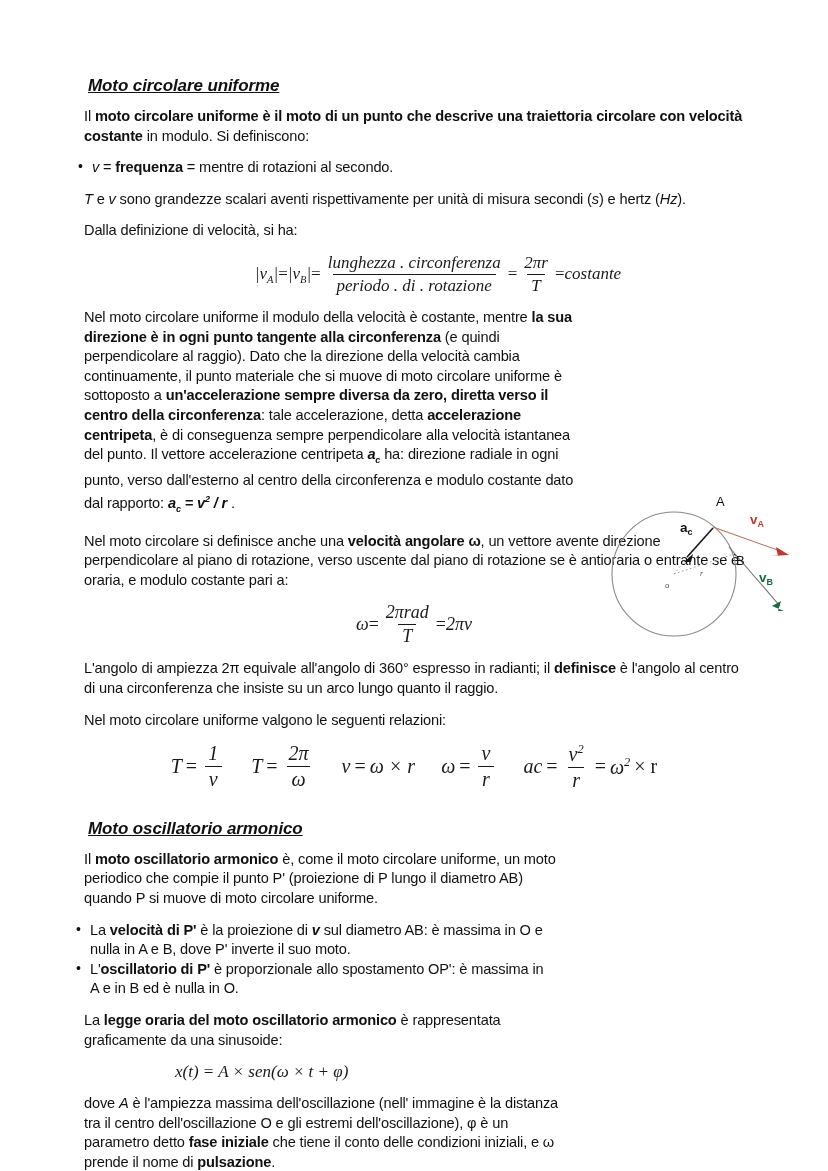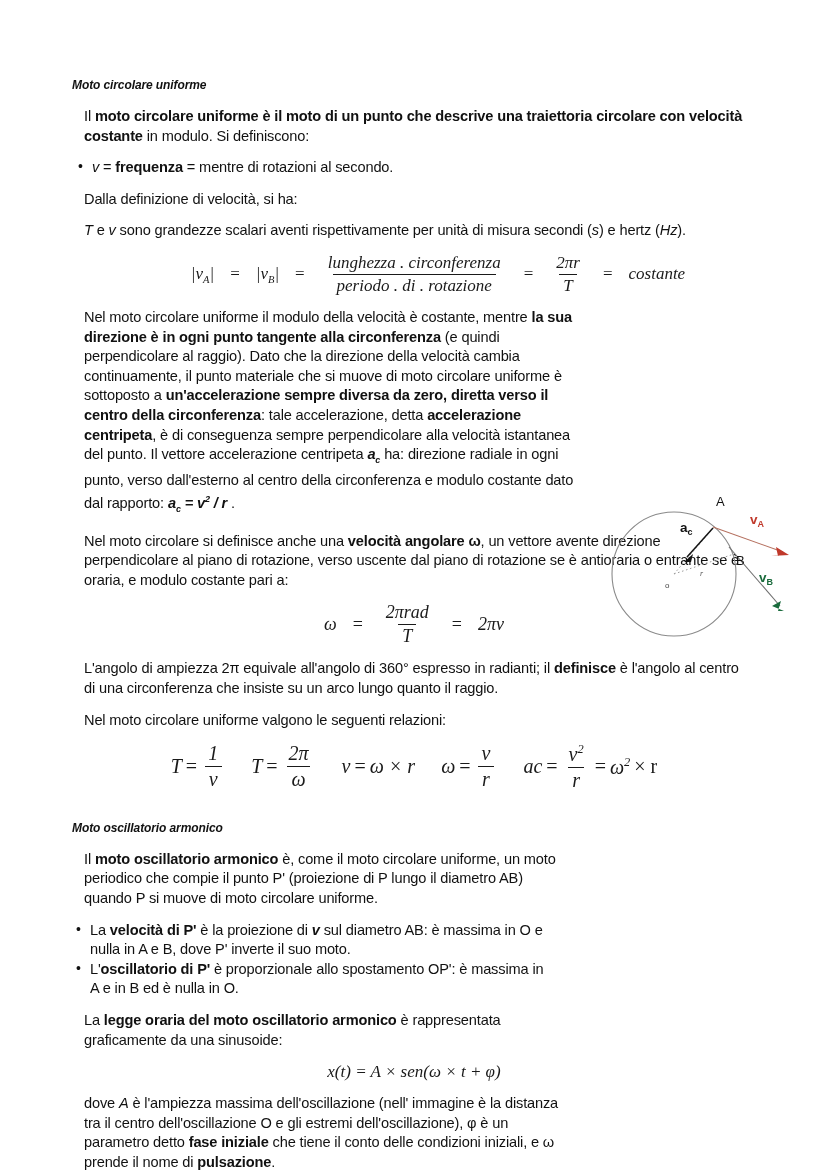--- a/index.html
+++ b/index.html
@@ -22,23 +22,24 @@
   }
   .content {
     position: absolute;
     left: 72px;
     top: 76px;
     width: 684px;
   }
   .sec-title {
     font-weight: bold;
     font-style: italic;
-    font-size: 12px;
+    text-decoration: underline;
+    font-size: 17px;
     line-height: 19px;
-    margin: 0 0 1px 0;
+    margin: 0 0 1px 16px;
     letter-spacing: -0.1px;
   }
   p.para {
     margin: 12px;
     font-size: 14.6px;
     line-height: 19.6px;
     letter-spacing: -0.15px;
     text-align: left;
   }
   .b { font-weight: bold; }
@@ -67,21 +68,21 @@
   ul.bullets.b2 li::before { left: 4px; }
 
   
   .math {
     font-family: "Liberation Serif", "DejaVu Serif", serif;
     font-style: italic;
     color: #1a1a1a;
     display: flex;
     align-items: center;
     justify-content: center;
-    gap: 16px;
+    gap: 0;
     white-space: nowrap;
   }
   .frac {
     display: inline-flex;
     flex-direction: column;
     align-items: center;
     vertical-align: middle;
     margin: 0 3px;
   }
   .frac .num { padding: 0 4px 1px 4px; text-align: center; }
@@ -142,23 +143,23 @@
   <div class="content">
 
     <div class="sec-title">Moto circolare uniforme</div>
 
     <p class="para"><span>Il </span><span class="b">moto circolare uniforme è il moto di un punto che descrive una traiettoria circolare con velocità costante</span><span> in modulo. Si definiscono:</span></p>
 
     <ul class="bullets">
       <li><span class="i">v</span><span> = </span><span class="b">frequenza</span><span> = mentre di rotazioni al secondo.</span></li>
     </ul>
 
+    <p class="para"><span class="i">T</span><span> e </span><span class="i">v</span><span> sono grandezze scalari aventi rispettivamente per unità di misura secondi (</span><span class="i">s</span><span>) e hertz (</span><span class="i">Hz</span><span>).</span></p>
+
     <p class="para">Dalla definizione di velocità, si ha:</p>
-
-    <p class="para"><span class="i">T</span><span> e </span><span class="i">v</span><span> sono grandezze scalari aventi rispettivamente per unità di misura secondi (</span><span class="i">s</span><span>) e hertz (</span><span class="i">Hz</span><span>).</span></p>
 
     <div class="math formula-1">
       <span><span>|v</span><sub class="ms">A</sub><span>|</span></span>
       <span class="upr">=</span>
       <span><span>|v</span><sub class="ms">B</sub><span>|</span></span>
       <span class="upr">=</span>
       <span class="frac">
         <span class="num">lunghezza . circonferenza</span>
         <span class="den">periodo . di . rotazione</span>
       </span>
@@ -274,19 +275,19 @@
       <ul class="bullets b2 narrow2">
         <li><span>La </span><span class="b">velocità di P'</span><span> è la proiezione di </span><span class="b i">v</span><span> sul diametro AB: è massima in O e nulla in A e B, dove P' inverte il suo moto.</span></li>
         <li><span>L'</span><span class="b">oscillatorio di P'</span><span> è proporzionale allo spostamento OP': è massima in A e in B ed è nulla in O.</span></li>
       </ul>
 
       <p class="para narrow2"><span>La </span><span class="b">legge oraria del moto oscillatorio armonico</span><span> è rappresentata graficamente da una sinusoide:</span></p>
 
     </div>
 
     <div class="math formula-4">
-      <span class="narrow2" style="text-align:center; display:block;">x(t) = A × sen(ω × t + φ)</span>
+      <span class="narrow2" style="text-align:left; display:block;">x(t) = A × sen(ω × t + φ)</span>
     </div>
 
     <p class="para narrow2"><span>dove </span><span class="i">A</span><span> è l'ampiezza massima dell'oscillazione (nell' immagine è la distanza tra il centro dell'oscillazione O e gli estremi dell'oscillazione), φ è un parametro detto </span><span class="b">fase iniziale</span><span> che tiene il conto delle condizioni iniziali, e ω prende il nome di </span><span class="b">pulsazione</span><span>.</span></p>
 
   </div>
 </div>
 
 </body></html>

